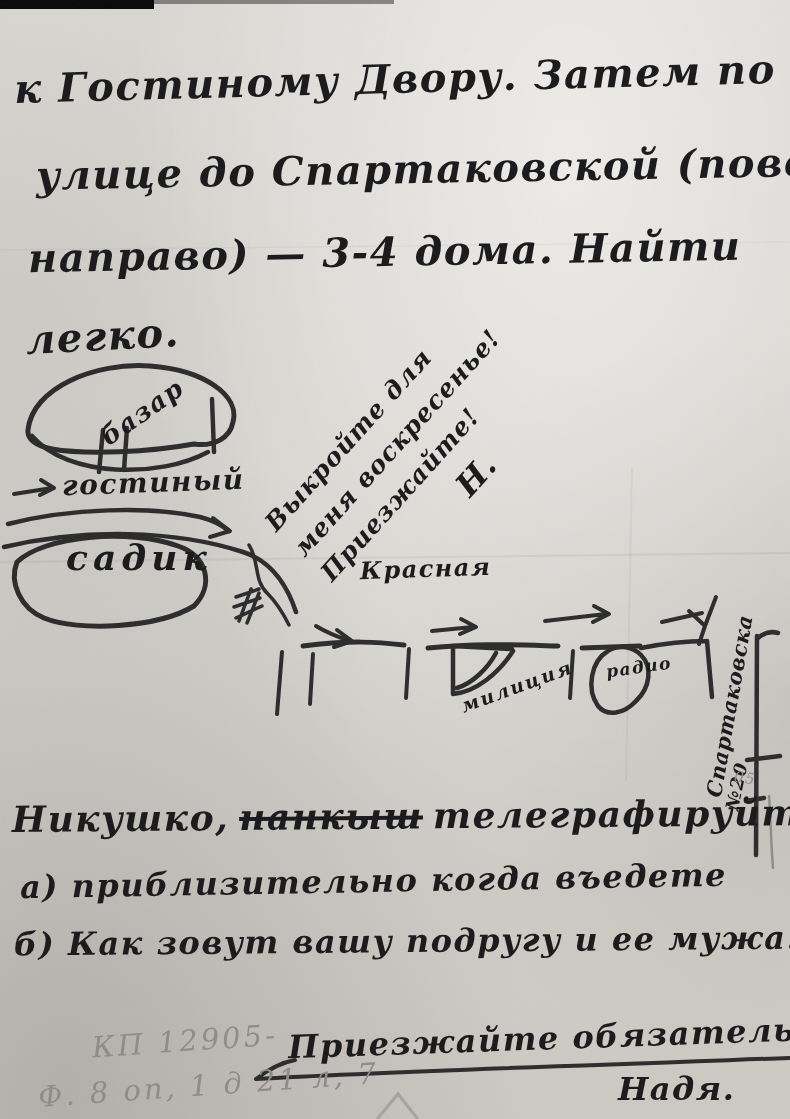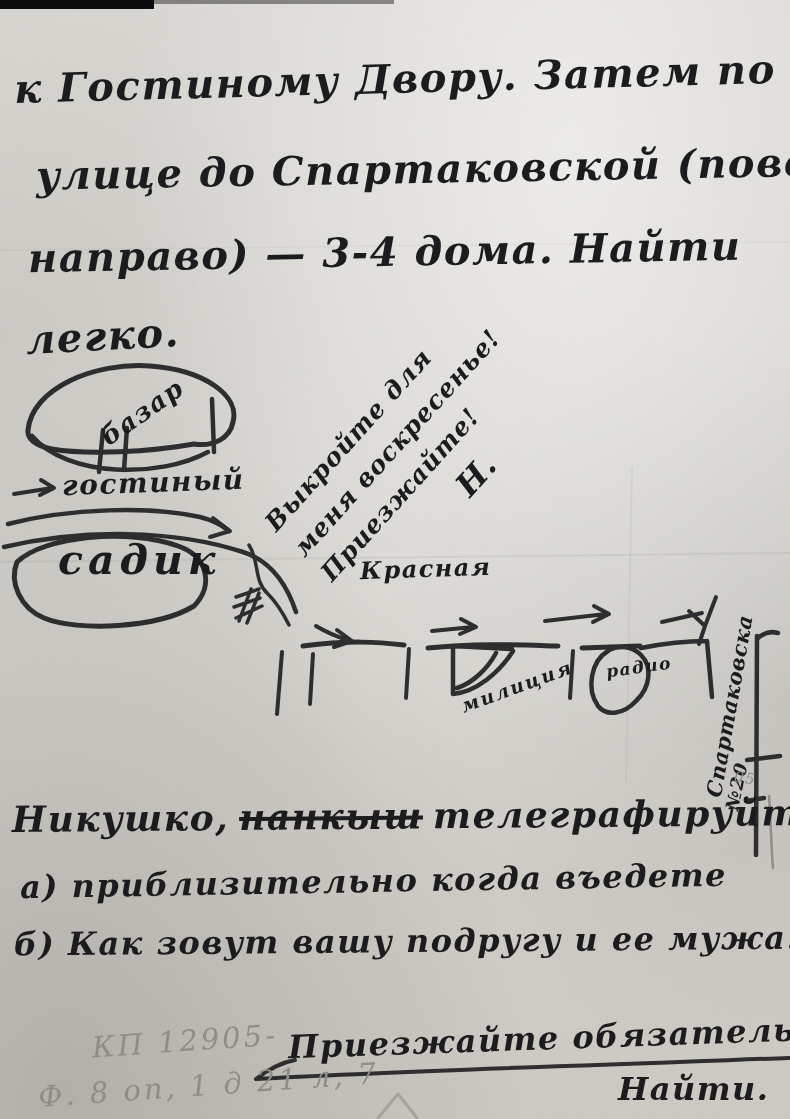--- a/index.html
+++ b/index.html
@@ -25,21 +25,21 @@
   .pencil{color:#8d8d89;font-weight:400;}
   .struck{text-decoration:line-through;text-decoration-thickness:3.5px;}
   .l1{left:14px;top:54px;font-size:40px;transform:rotate(-1.5deg);}
   .l2{left:36px;top:146px;font-size:40px;transform:rotate(-1deg);}
   .l3{left:28px;top:230px;font-size:40px;transform:rotate(-1deg);}
   .l4{left:26px;top:314px;font-size:40px;transform:rotate(-3deg);}
   .diagwrap{position:absolute;left:258px;top:358px;width:350px;transform:rotate(-48deg);font-size:25px;line-height:1.5;}
   .diagwrap .init{margin-left:155px;font-size:32px;}
   .bazaar{left:95px;top:398px;font-size:26px;transform:rotate(-35deg);}
   .gostiny{left:62px;top:468px;font-size:28px;transform:rotate(-2deg);}
-  .sadik{left:58px;top:538px;font-size:41px;letter-spacing:5px;text-align:right;}
+  .sadik{left:66px;top:538px;font-size:36px;letter-spacing:5px;text-align:right;}
   .krasnaya{left:360px;top:556px;font-size:24px;transform:rotate(-2deg);}
   .militsia{left:458px;top:676px;font-size:19px;transform:rotate(-20deg);letter-spacing:2px;}
   .radio{left:606px;top:658px;font-size:17px;transform:rotate(-8deg);}
   .spart{left:702px;top:795px;font-size:21px;transform:rotate(-80deg);transform-origin:0 0;letter-spacing:0.5px;}
   .num20{left:722px;top:808px;font-size:18px;transform:rotate(-78deg);transform-origin:0 0;}
   .nik{left:12px;top:796px;font-size:36px;transform:rotate(-0.5deg);}
   .nik span{margin-right:10px;}
   .ia{left:20px;top:864px;font-size:32px;transform:rotate(-1deg);}
   .ib{left:14px;top:924px;font-size:32px;transform:rotate(-0.5deg);}
   .closing{left:288px;top:1018px;font-size:32px;transform:rotate(-2deg);}
@@ -134,19 +134,19 @@
   <div class="hw radio">радио</div>
   <div class="hw spart">Спартаковска</div>
   <div class="hw num20">№20</div>
 
   <div class="hw nik">
     <span>Никушко,</span><span class="struck">нанкыш</span><span>телеграфируйте мне</span>
   </div>
   <div class="hw ia">а) приблизительно когда въедете</div>
   <div class="hw ib">б) Как зовут вашу подругу и ее мужа...</div>
   <div class="hw closing">Приезжайте обязательно с ними</div>
-  <div class="hw sig">Найти.</div>
+  <div class="hw sig">Надя.</div>
 
   <div class="hw pencil p1">КП 12905-</div>
   <div class="hw pencil p2">Ф. 8 оп, 1   д 21   л, 7</div>
   <div class="hw pencil p05">05</div>
 
 </div>
 
 </body></html>

